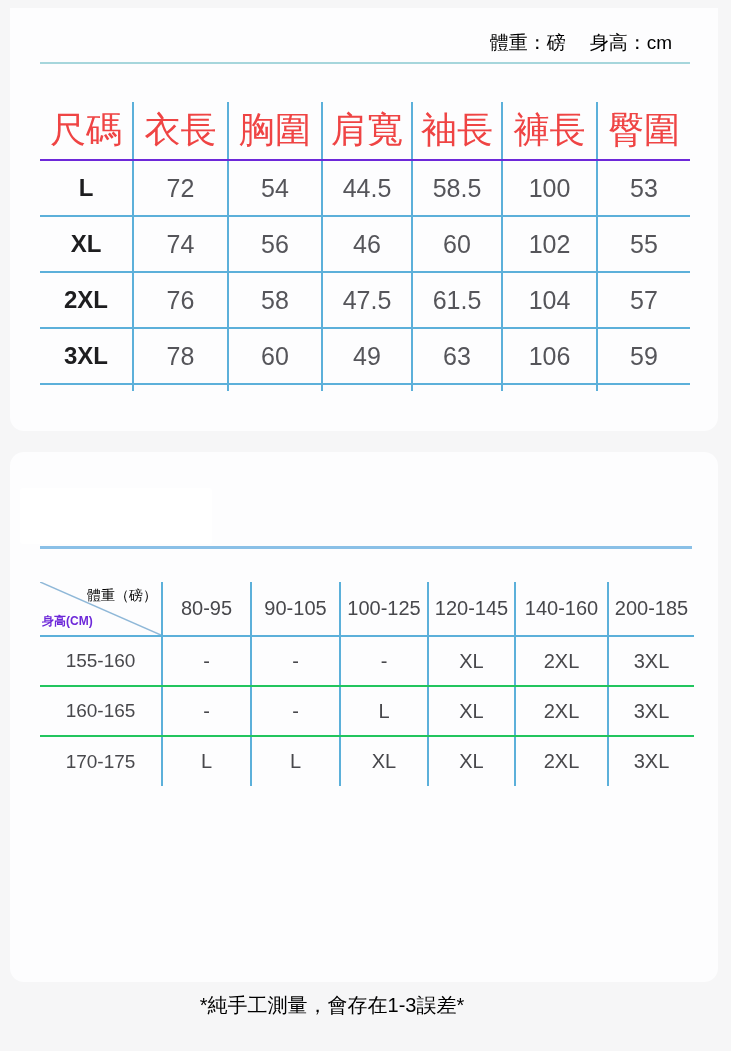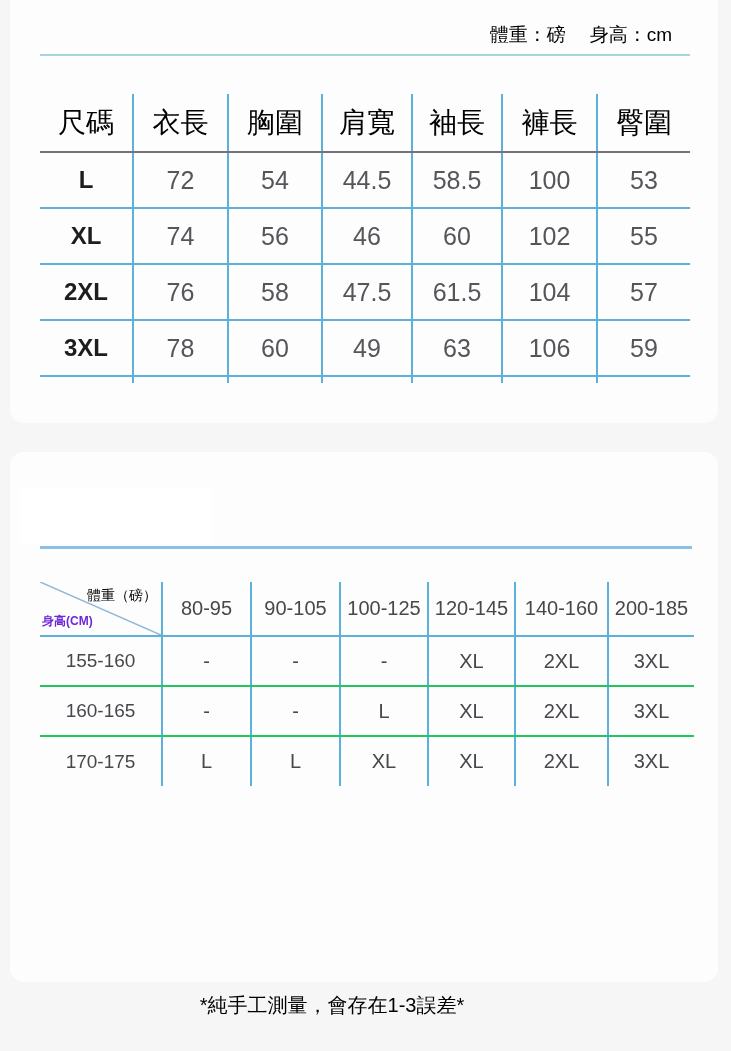--- a/index.html
+++ b/index.html
@@ -6,43 +6,43 @@
   html, body { margin: 0; padding: 0; }
   body {
     width: 731px; height: 1051px; position: relative;
     background: #f6f6f7;
     font-family: "Liberation Sans", "DejaVu Sans", sans-serif;
   }
   .card {
     position: absolute; left: 10px; width: 708px;
     background: #fdfdfe;
   }
-  #size-card { top: 0; height: 423px; border-radius: 0 0 14px 14px; }
+  #size-card { top: 8px; height: 423px; border-radius: 0 0 14px 14px; }
   #fit-card  { top: 452px; height: 530px; border-radius: 14px; }
 
   .unit-note {
     position: absolute; top: 22px; right: 46px;
     display: flex; gap: 24px;
     font-size: 19px; color: #000;
   }
   .sep-teal {
     position: absolute; top: 54px; left: 30px;
     width: 650px; height: 2px; background: #a6d6dc;
   }
 
   table { border-collapse: collapse; table-layout: fixed; }
   th, td { padding: 0; text-align: center; vertical-align: middle; }
 
   
   #size-table { position: absolute; top: 94px; left: 30px; }
   #size-table th, #size-table td { border-left: 2px solid #5cb0da; }
   #size-table th:first-child, #size-table td:first-child { border-left: none; }
   #size-table thead th {
-    height: 58px; font-size: 28px; font-weight: 400; color: #000000;
-    border-bottom: 2px solid #737373;
+    height: 58px; font-size: 36px; font-weight: 400; color: #ef4444;
+    border-bottom: 2px solid #6d28d9;
   }
   #size-table tbody td {
     height: 56px; font-size: 25px; color: #55555a;
     border-bottom: 2px solid #5cb0da;
   }
   #size-table td.size-col { font-weight: 700; color: #1d1d1f; font-size: 24px; }
   #size-table tr.tick-row td { height: 7px; border-bottom: none; }
 
   
   .white-rect {

